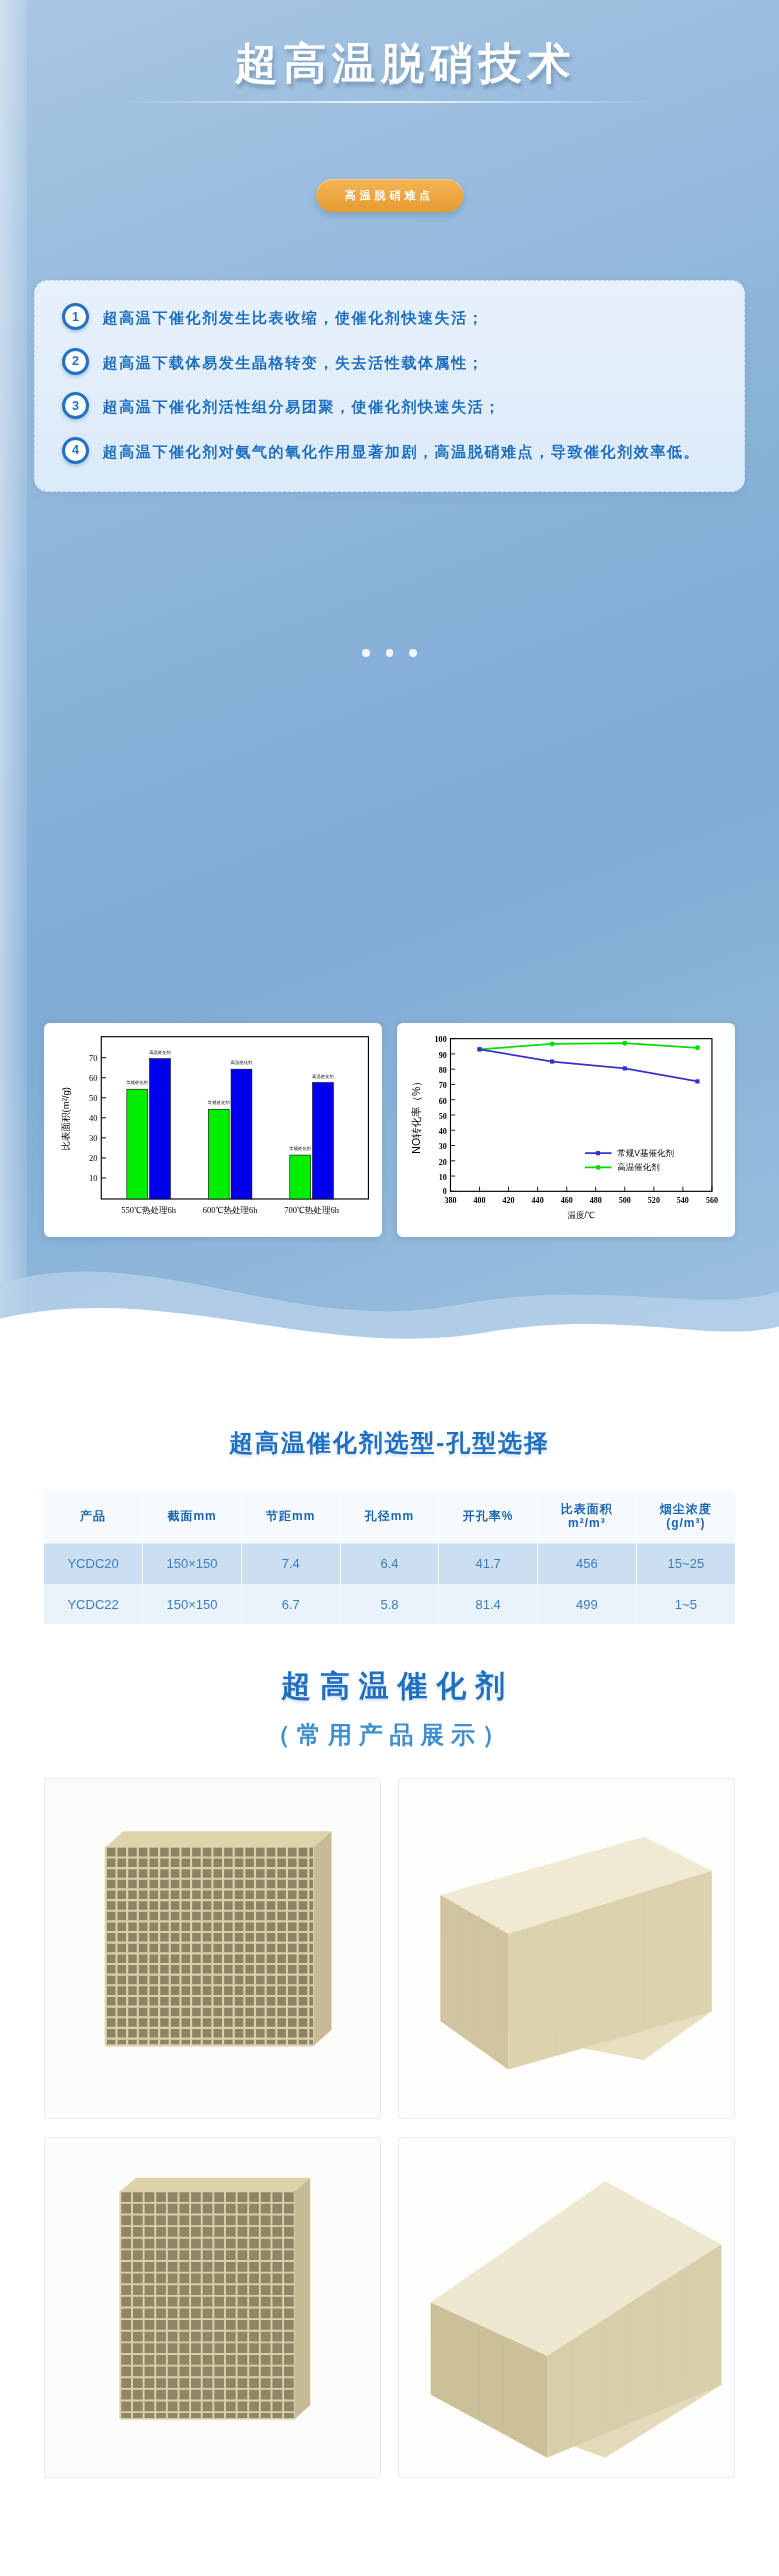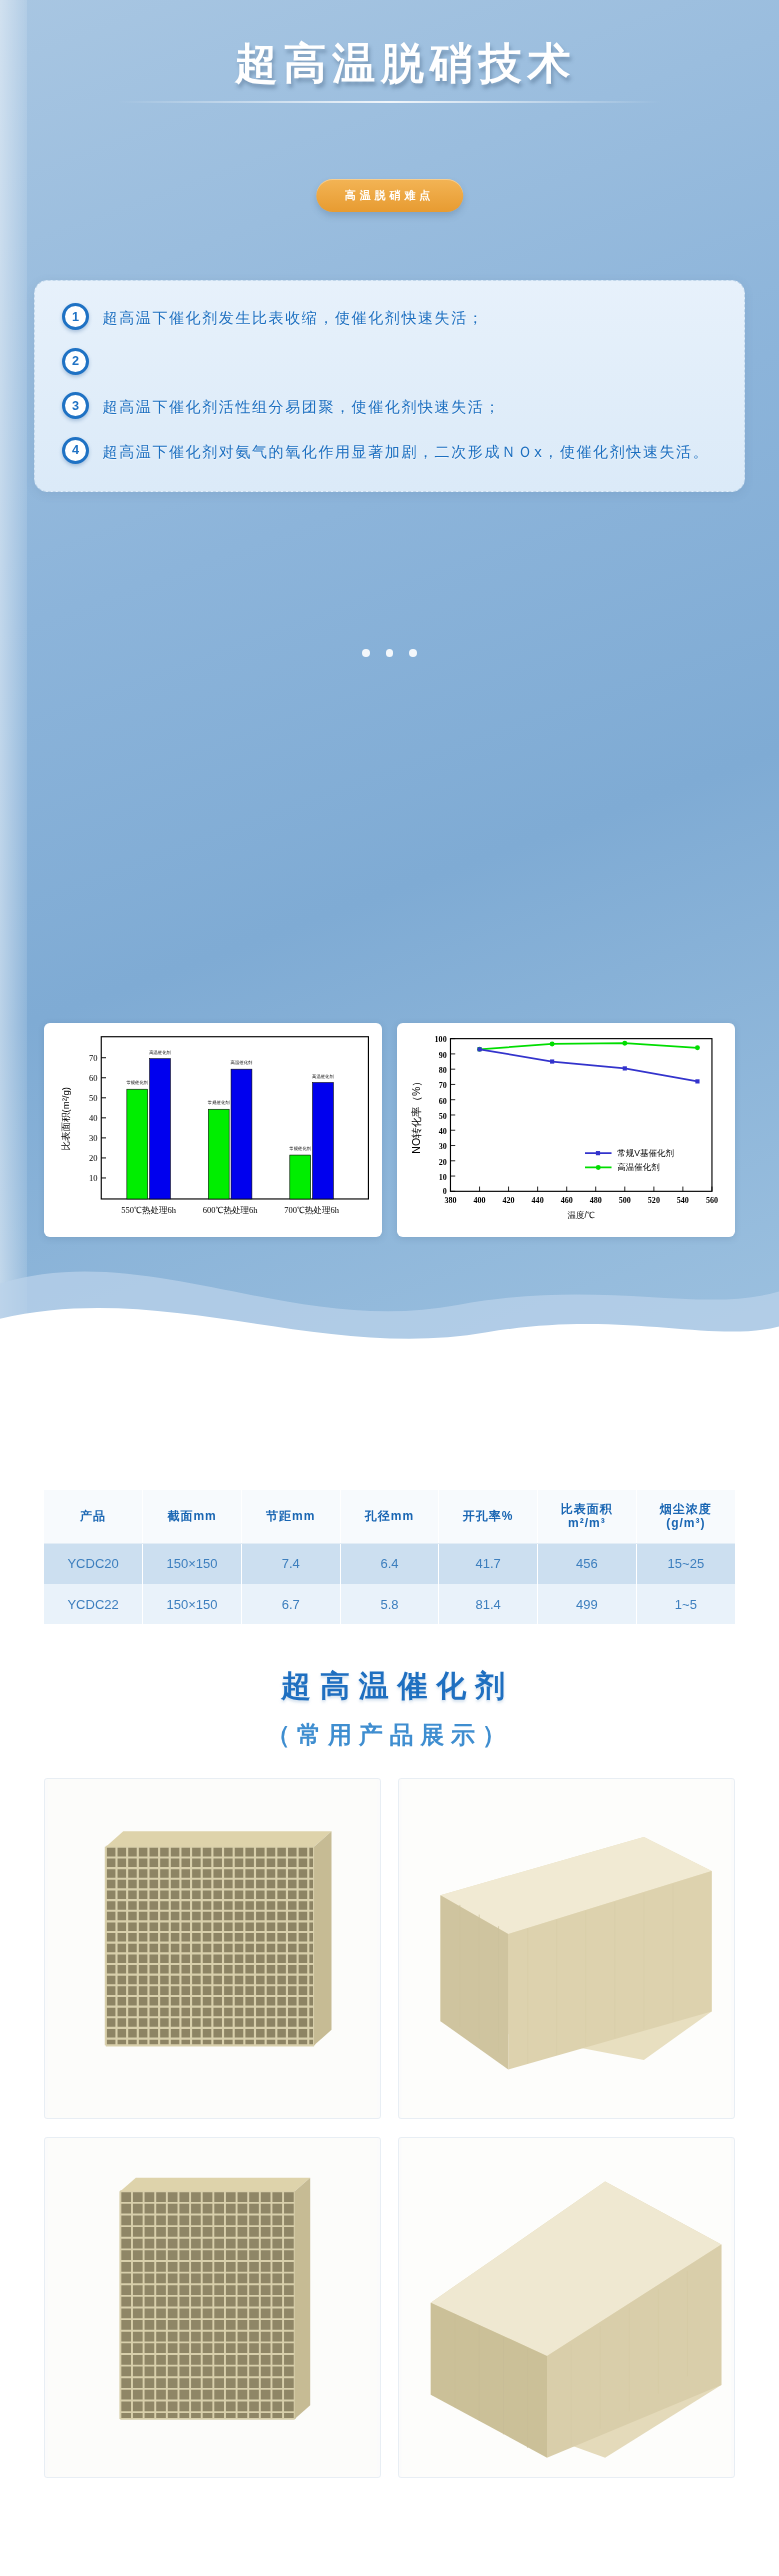--- a/index.html
+++ b/index.html
@@ -60,21 +60,21 @@
   .prob:last-child{ margin-bottom:0; }
   .num{
     flex:0 0 auto; width:27px; height:27px; border-radius:50%;
     background:#ffffff; border:3.9px solid #1f72c4;
     color:#1f72c4; font-size:12.7px; font-weight:bold;
     display:flex; align-items:center; justify-content:center;
     margin-right:13.6px; margin-top:-1.9px;
     box-shadow:0 1.9px 3.9px rgba(40,90,150,.30);
   }
   .prob-text{
-    color:#1c6fc0; font-size:15px; font-weight:normal;
+    color:#1c6fc0; font-size:15px; font-weight:bold;
     letter-spacing:1.6px; line-height:25px;
     text-shadow:0 1px 1px rgba(255,255,255,.6);
   }
 
   
   .dots{
     position:absolute; top:643px; left:0; width:779px;
     text-align:center;
   }
   .dots span{
@@ -167,30 +167,31 @@
 
     <div class="card">
 
       <div class="prob">
         <div class="num">1</div>
         <div class="prob-text">超高温下催化剂发生比表收缩，使催化剂快速失活；</div>
       </div>
 
       <div class="prob">
         <div class="num">2</div>
+        <div class="prob-text">超高温下载体易发生晶格转变，失去活性载体属性；</div>
       </div>
 
       <div class="prob">
         <div class="num">3</div>
         <div class="prob-text">超高温下催化剂活性组分易团聚，使催化剂快速失活；</div>
       </div>
 
       <div class="prob">
         <div class="num">4</div>
-        <div class="prob-text">超高温下催化剂对氨气的氧化作用显著加剧，二次形成ＮＯx，使催化剂快速失活。</div>
+        <div class="prob-text">超高温下催化剂对氨气的氧化作用显著加剧，高温脱硝难点，导致催化剂效率低。</div>
       </div>
 
     </div>
 
     <div class="dots">
       <span></span>
       <span></span>
       <span></span>
     </div>
 
@@ -333,20 +334,21 @@
     </div>
 
     <svg class="hero-wave" viewBox="0 0 800 200" preserveAspectRatio="none">
       <path d="M0,96 C150,50 300,150 470,118 C620,90 720,128 800,104 L800,200 L0,200 Z" fill="#b9d2e9" opacity="0.75"></path>
       <path d="M0,132 C170,92 330,176 500,146 C640,122 730,158 800,140 L800,200 L0,200 Z" fill="#ffffff"></path>
     </svg>
   </div>
 
   <div class="sec2">
 
+    <div class="h2">超高温催化剂选型-孔型选择</div>
 
     <div class="tablewrap">
       <table>
         <thead>
           <tr>
             <th>产品</th>
             <th>截面mm</th>
             <th>节距mm</th>
             <th>孔径mm</th>
             <th>开孔率%</th>

